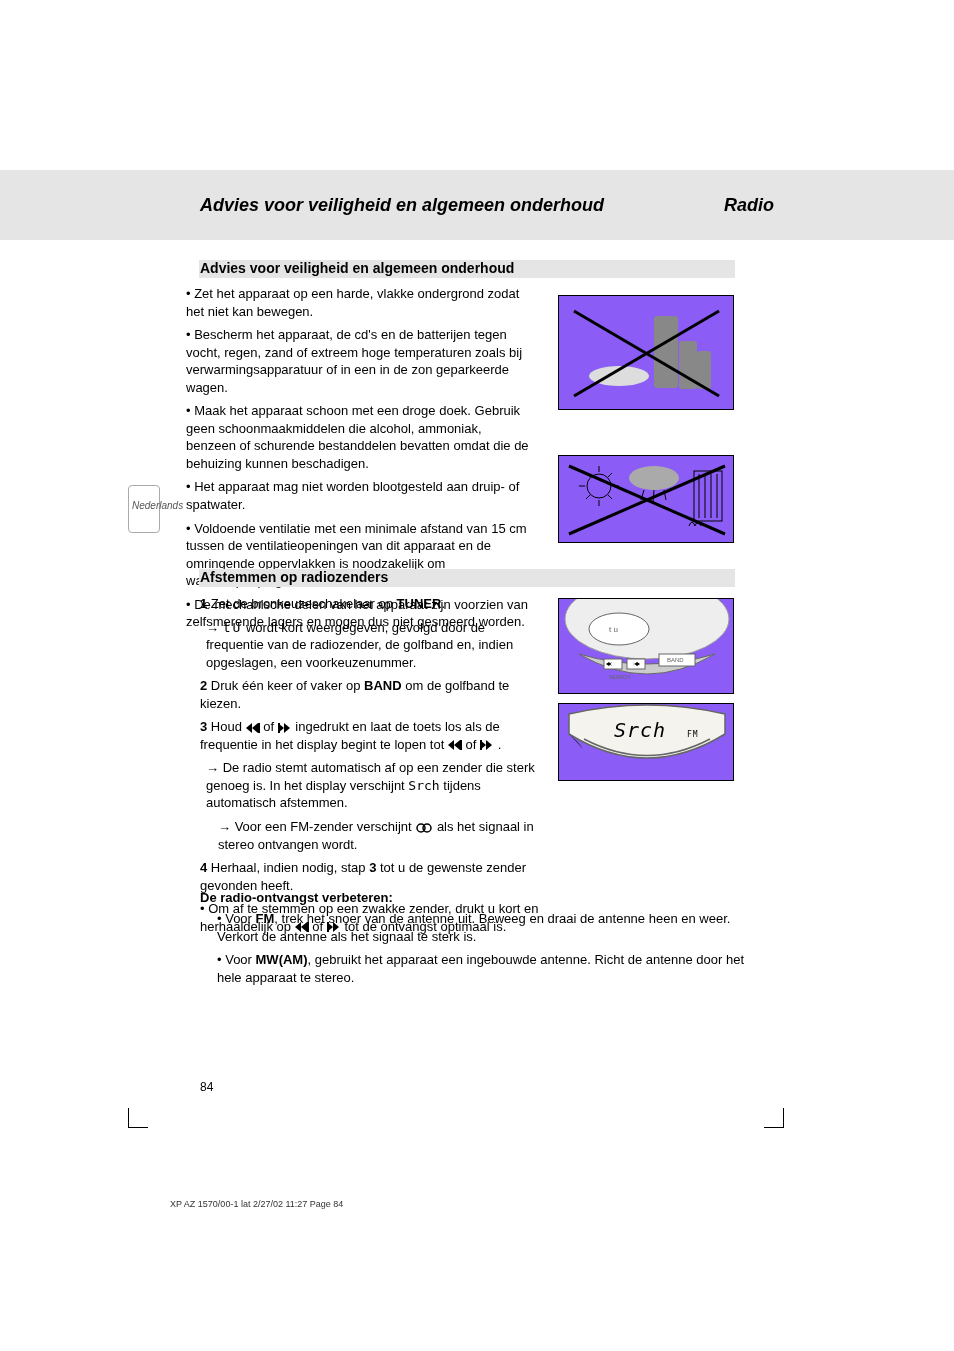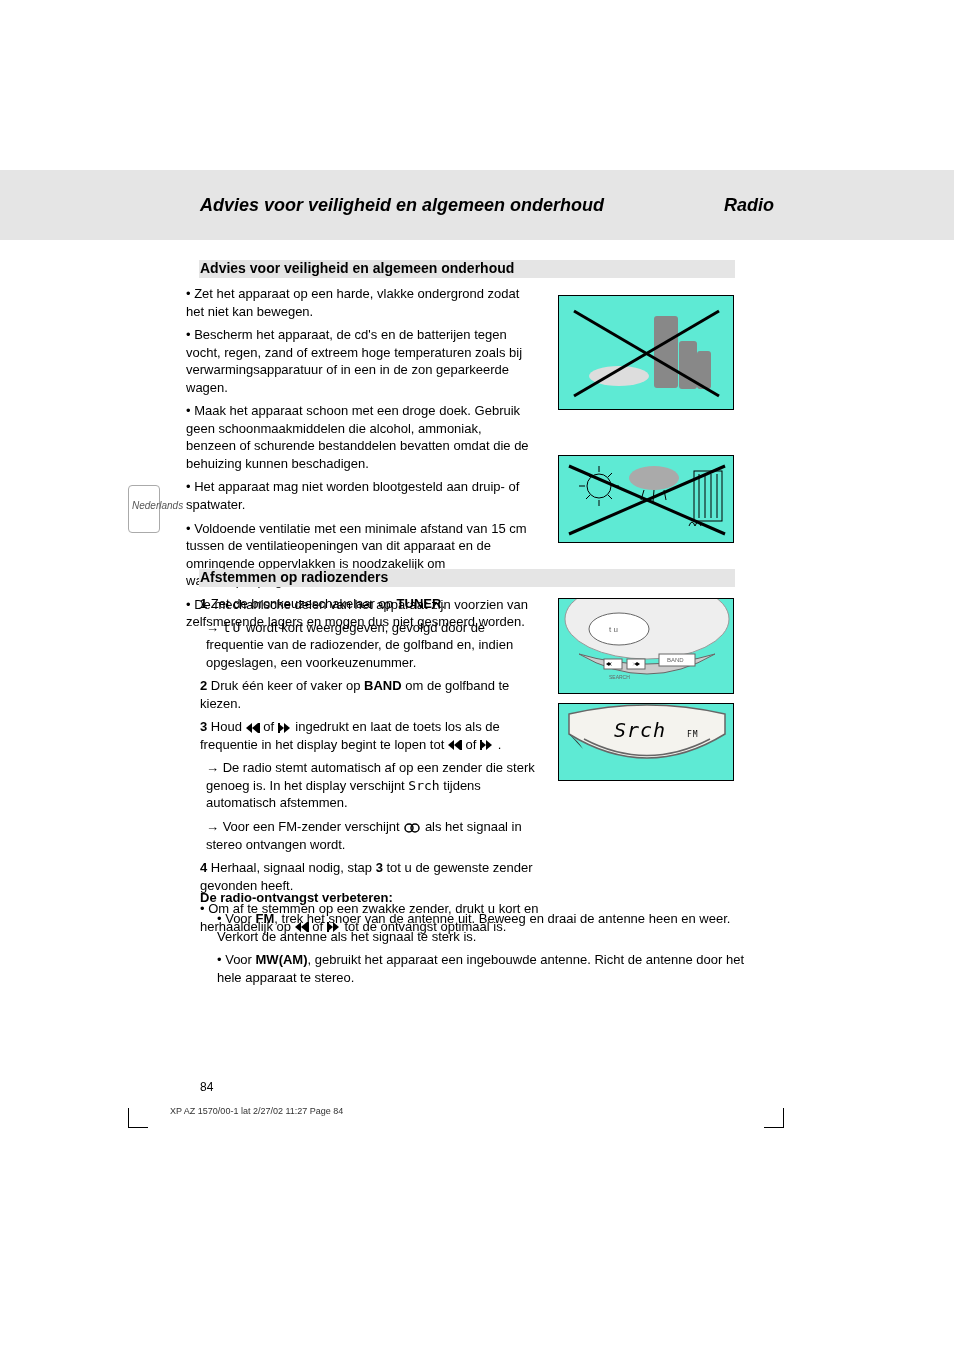--- a/index.html
+++ b/index.html
@@ -69,32 +69,32 @@
     position: absolute;
     font-size: 13px;
     line-height: 1.35;
   }
   .body-text p { margin-bottom: 6px; }
   .arrow { font-family: inherit; }
 
   .ill-box {
     position: absolute;
     border: 1px solid #000;
-    background: #5eead4;
+    background: #8b5cf6;
   }
 
   .page-num {
     position: absolute;
     left: 200px; top: 1080px;
     font-size: 12px;
   }
 
   .filename {
     position: absolute;
-    left: 170px; top: 1106px;
+    left: 170px; top: 1199px;
     font-size: 9px;
     color: #333;
   }
 
   .icon-inline {
     display: inline-block;
     vertical-align: middle;
     width: 14px; height: 10px;
   }
 
@@ -198,28 +198,28 @@
       </svg>
     <span> of </span>
     <svg class="icon-inline" viewBox="0 0 14 10">
         <polygon points="0,0 6,5 0,10" fill="#000"></polygon>
         <polygon points="6,0 12,5 6,10" fill="#000"></polygon>
         <rect x="0" y="0" width="2" height="10" fill="#000"></rect>
       </svg>
     <span>.</span>
   </p>
   <p style="margin-left:6px;"><span class="arrow">→</span> <span>De radio stemt automatisch af op een zender die sterk genoeg is. In het display verschijnt </span><span style="font-family:monospace;">Srch</span><span> tijdens automatisch afstemmen.</span></p>
-  <p style="margin-left:6px;"><span class="arrow">→</span> <span>Voor een FM-zender verschijnt </span>
+  <p style="margin-left:18px;"><span class="arrow">→</span> <span>Voor een FM-zender verschijnt </span>
     <svg class="icon-inline" style="width:18px;" viewBox="0 0 18 10">
         <circle cx="6" cy="5" r="4" fill="none" stroke="#000" stroke-width="1.5"></circle>
         <circle cx="12" cy="5" r="4" fill="none" stroke="#000" stroke-width="1.5"></circle>
       </svg>
     <span> als het signaal in stereo ontvangen wordt.</span>
   </p>
-  <p><b>4</b> <span>Herhaal, signaal nodig, stap </span><b>3</b><span> tot u de gewenste zender gevonden heeft.</span></p>
+  <p><b>4</b> <span>Herhaal, indien nodig, stap </span><b>3</b><span> tot u de gewenste zender gevonden heeft.</span></p>
   <p>• <span>Om af te stemmen op een zwakke zender, drukt u kort en herhaaldelijk op </span>
     <svg class="icon-inline" viewBox="0 0 14 10">
         <polygon points="6,0 0,5 6,10" fill="#000"></polygon>
         <polygon points="12,0 6,5 12,10" fill="#000"></polygon>
         <rect x="12" y="0" width="2" height="10" fill="#000"></rect>
       </svg>
     <span> of </span>
     <svg class="icon-inline" viewBox="0 0 14 10">
         <polygon points="0,0 6,5 0,10" fill="#000"></polygon>
         <polygon points="6,0 12,5 6,10" fill="#000"></polygon>

